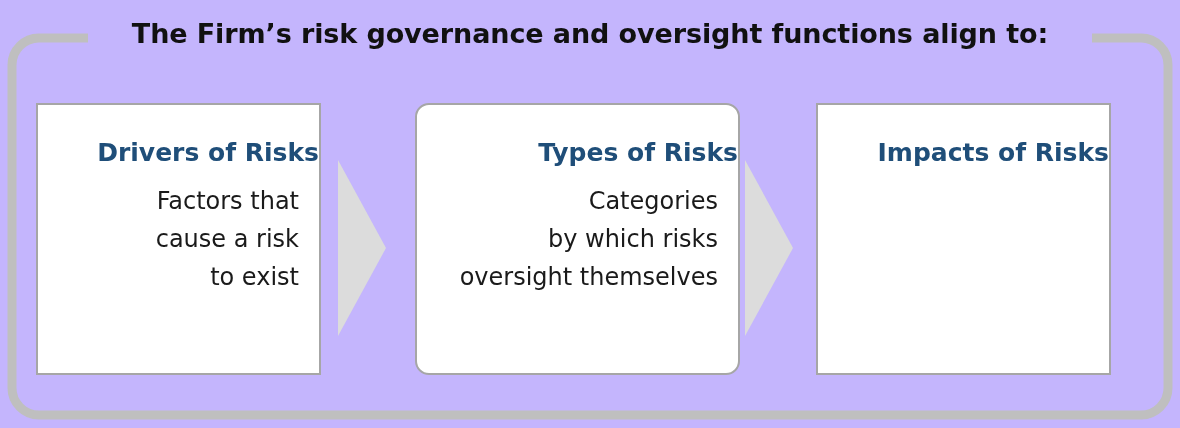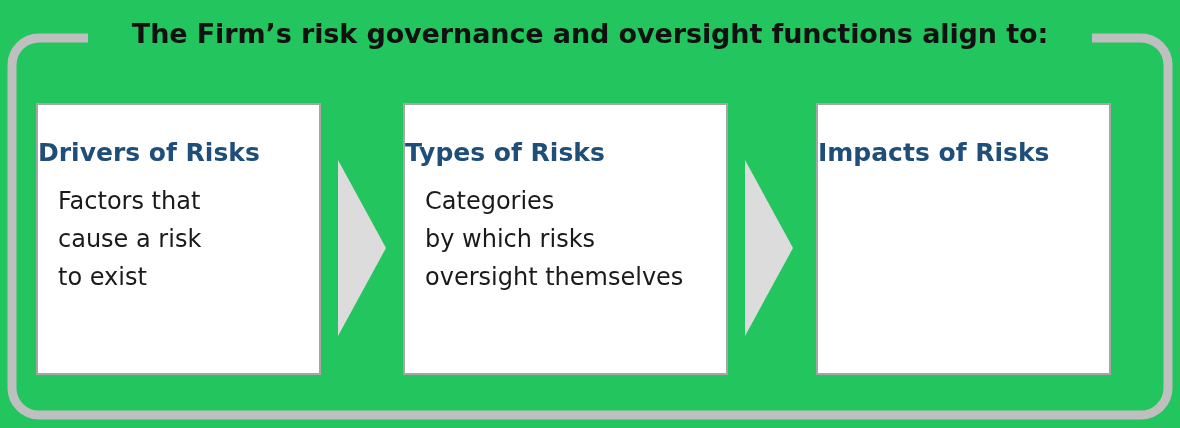--- a/index.html
+++ b/index.html
@@ -10,21 +10,21 @@
   body {
     width: 1180px;
     height: 428px;
     font-family: "DejaVu Sans", "Liberation Sans", sans-serif;
     overflow: hidden;
   }
   #canvas {
     position: relative;
     width: 1180px;
     height: 428px;
-    background: #22c55e;
+    background: #c4b5fd;
   }
 
   
   #frame-svg {
     position: absolute;
     left: 0;
     top: 0;
     width: 1180px;
     height: 428px;
     pointer-events: none;
@@ -54,24 +54,24 @@
     height: 428px;
   }
 
   .risk-box {
     position: absolute;
     top: 103px;
     height: 272px;
     background: #ffffff;
     border: 2px solid #a6a6a6;
     box-sizing: border-box;
-    text-align: left;
+    text-align: right;
   }
   .risk-box.box-0 { left: 36px;  width: 285px; }
-  .risk-box.box-1 { left: 403px; width: 325px; }
+  .risk-box.box-1 { left: 415px; width: 325px; border-radius: 14px; }
   .risk-box.box-2 { left: 816px; width: 295px; }
 
   .box-heading {
     margin-top: 33px;
     font-size: 25px;
     font-weight: bold;
     color: #1f4e79;
     line-height: 30px;
     white-space: nowrap;
   }

